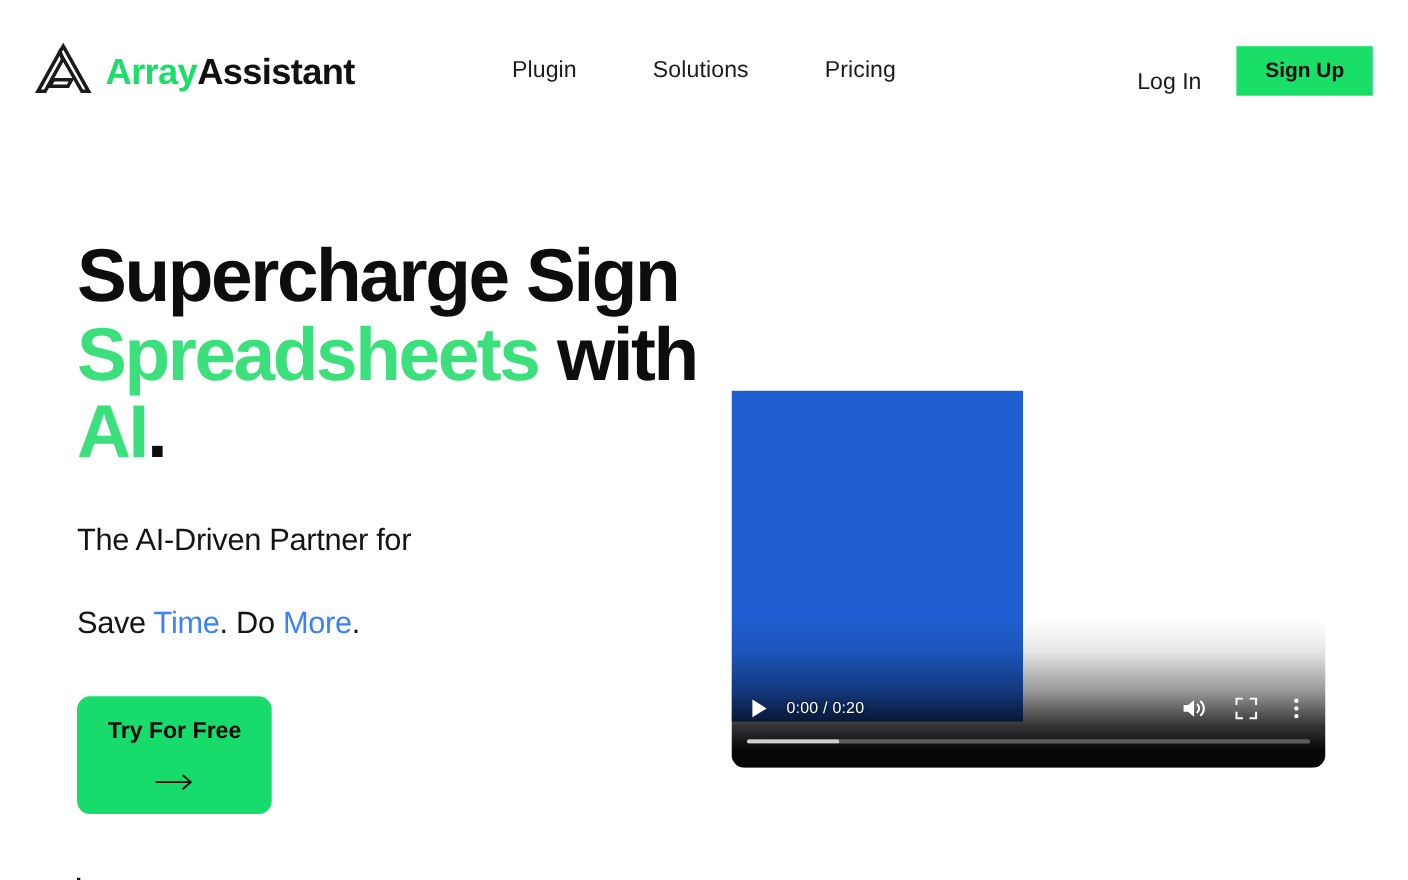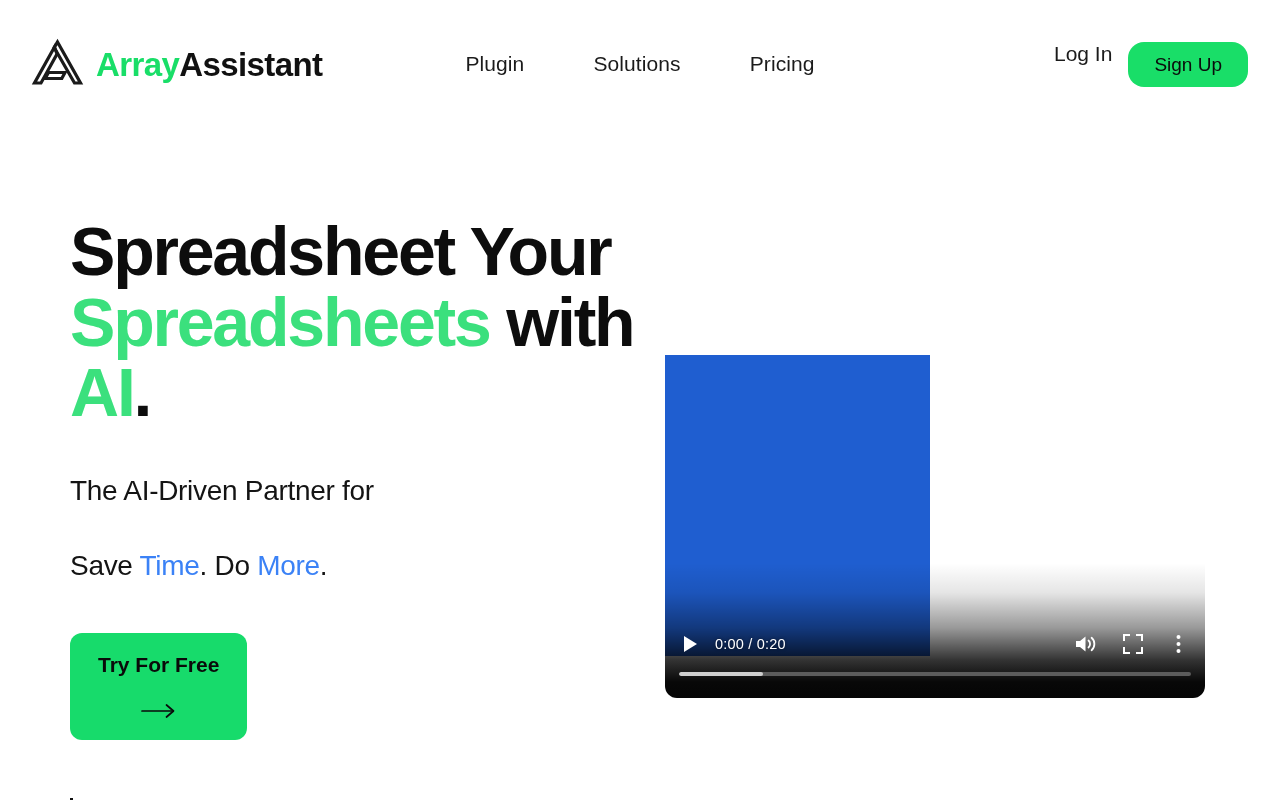--- a/index.html
+++ b/index.html
@@ -72,41 +72,41 @@
     font-weight: 400;
     text-decoration: none;
     letter-spacing: 0.1px;
     cursor: pointer;
     white-space: nowrap;
   }
 
   .header-right {
     margin-left: auto;
     display: flex;
-    align-items: flex-start;
-    gap: 16px;
+    align-items: flex-end;
+    gap: 32px;
     flex: 0 0 auto;
     z-index: 2;
   }
 
   .login-link {
     font-size: 21px;
     color: #1b1b1b;
     text-decoration: none;
     cursor: pointer;
     white-space: nowrap;
   }
 
   .signup-btn {
     background: #19DE68;
     color: #0b0b0b;
     font-size: 19px;
-    font-weight: 400;
+    font-weight: 700;
     border: none;
-    border-radius: 16px;
+    border-radius: 0;
     padding: 13px 26px;
     cursor: pointer;
     font-family: "Liberation Sans", sans-serif;
     white-space: nowrap;
     line-height: 1;
   }
 
   
   .hero {
     position: relative;
@@ -343,21 +343,21 @@
     <button class="signup-btn">Sign Up</button>
   </div>
 
 </header>
 
 <main class="hero">
 
   <div class="hero-left">
 
     <h1 class="hero-title">
-      <span>Spreadsheet Your</span><br>
+      <span>Supercharge Sign</span><br>
       <span class="accent-green">Spreadsheets</span><span> with </span><span class="accent-green">AI</span><span>.</span>
     </h1>
 
     <p class="hero-sub">
       <span>The AI-Driven Partner for</span><br>
       <br>
       <span>Save </span><span class="accent-blue">Time</span><span>. Do </span><span class="accent-blue">More</span><span>.</span>
     </p>
 
     <button class="cta-btn">

